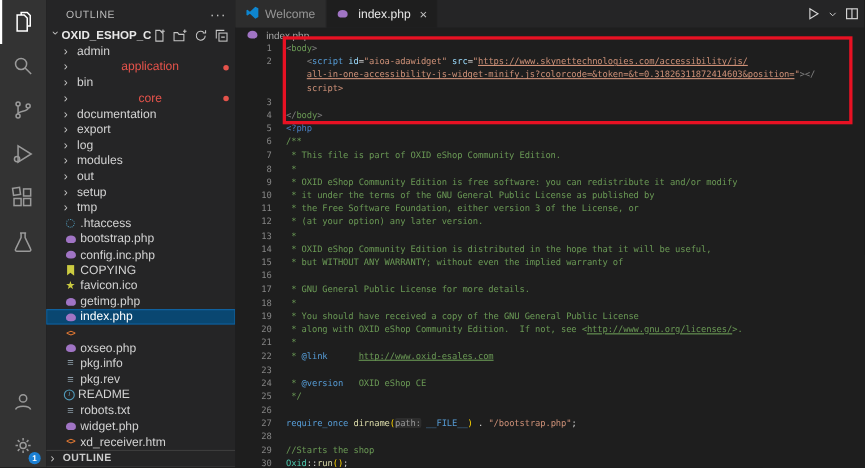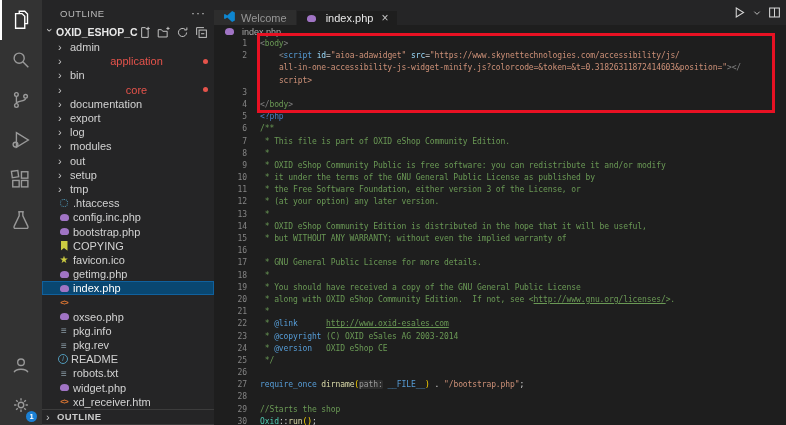--- a/index.html
+++ b/index.html
@@ -54,21 +54,21 @@
   .tab-close{font-size:12px;color:#c5c5c5;margin-left:3px;}
   .editor-actions{position:absolute;right:5px;top:0;height:25px;display:flex;align-items:center;gap:7px;}
   .editor-actions svg{stroke:#d4d4d4;fill:none;stroke-width:1.3;}
   .breadcrumb{height:13px;display:flex;align-items:center;gap:4px;padding-left:9px;font-size:9px;color:#a9a9a9;flex-shrink:0;}
   .code{flex:1;font-family:"DejaVu Sans Mono",monospace;font-size:8px;letter-spacing:-0.1px;overflow:hidden;}
   .crow{display:flex;height:12.2px;line-height:12.2px;white-space:pre;}
   .ln{width:33px;text-align:right;color:#858585;flex-shrink:0;}
   .ct{padding-left:13px;white-space:pre;color:#d4d4d4;}
   .tk-txt{color:#d4d4d4;} .tk-pun{color:#808080;} .tk-tagg{color:#6a9955;} .tk-tagb{color:#569cd6;}
   .tk-attr{color:#9cdcfe;text-align:center;} .tk-str{color:#ce9178;}
-  .tk-url{color:#ce9178;}
+  .tk-url{color:#ce9178;text-decoration:underline;}
   .tk-phpt{color:#4a7fc1;} .tk-cmt{color:#6a9955;}
   .tk-curl{color:#6a9955;text-decoration:underline;}
   .tk-doc{color:#569cd6;} .tk-kw{color:#569cd6;} .tk-fn{color:#dcdcaa;} .tk-gold{color:#ffd700;}
   .tk-filec{color:#569cd6;} .tk-cls{color:#4ec9b0;}
   .tk-hint{color:#999999;background:rgba(255,255,255,0.07);border-radius:2px;}
   .annotation{position:absolute;left:257px;top:33px;width:518px;height:80px;box-sizing:border-box;
               border:3px solid #e81123;z-index:20;pointer-events:none;}
 </style>
 </head>
 <body>
@@ -208,25 +208,25 @@
         <div class="trow">
           <span class="chev">›</span>
           <span class="tlabel">tmp</span>
         </div>
         <div class="trow">
           <span class="fi fi-gear"></span>
           <span class="tlabel">.htaccess</span>
         </div>
         <div class="trow">
           <span class="fi fi-php"></span>
+          <span class="tlabel">bootstrap.php</span>
+        </div>
+        <div class="trow">
+          <span class="fi fi-php"></span>
           <span class="tlabel">config.inc.php</span>
-        </div>
-        <div class="trow">
-          <span class="fi fi-php"></span>
-          <span class="tlabel">bootstrap.php</span>
         </div>
         <div class="trow">
           <span class="fi fi-lic"></span>
           <span class="tlabel">COPYING</span>
         </div>
         <div class="trow">
           <span class="fi fi-star">★</span>
           <span class="tlabel">favicon.ico</span>
         </div>
         <div class="trow">
@@ -274,21 +274,21 @@
       <span>OUTLINE</span>
     </div>
     <div class="sb-section">
       
       
     </div>
   </div>
 
   <div class="editor">
     <div class="tabbar">
-      <div id="tabs" style="display:flex;align-items:flex-end;">
+      <div id="tabs" style="display:flex;">
           <div class="tab">
             <span><svg width="13" height="13" viewBox="0 0 16 16">
                 <path d="M11.2 1.3L5.2 6.9 2.4 4.8l-1.1.6v5.2l1.1.6 2.8-2.1 6 5.6 3.4-1.7V3z" fill="#0e86d0" stroke="none"></path>
               </svg></span>
             <span>Welcome</span>
           </div>
           <div class="tab active">
             <span class="fi fi-php"></span>
             <span>index.php</span>
             <span class="tab-close">×</span>
@@ -316,35 +316,35 @@
           <div class="crow"><span class="ln">1</span><span class="ct"><span class="tk-pun">&lt;</span><span class="tk-tagg">body</span><span class="tk-pun">&gt;</span></span></div>
           <div class="crow"><span class="ln">2</span><span class="ct"><span class="tk-txt">    </span><span class="tk-pun">&lt;</span><span class="tk-tagb">script</span><span class="tk-txt"> </span><span class="tk-attr">id</span><span class="tk-txt">=</span><span class="tk-str">"aioa-adawidget"</span><span class="tk-txt"> </span><span class="tk-attr">src</span><span class="tk-txt">=</span><span class="tk-str">"</span><span class="tk-url">https://www.skynettechnologies.com/accessibility/js/</span></span></div>
           <div class="crow"><span class="ln"></span><span class="ct"><span class="tk-txt">    </span><span class="tk-url">all-in-one-accessibility-js-widget-minify.js?colorcode=&amp;token=&amp;t=0.31826311872414603&amp;position=</span><span class="tk-str">"</span><span class="tk-pun">&gt;&lt;/</span></span></div>
           <div class="crow"><span class="ln"></span><span class="ct"><span class="tk-txt">    </span><span class="tk-str">script&gt;</span></span></div>
           <div class="crow"><span class="ln">3</span><span class="ct"></span></div>
           <div class="crow"><span class="ln">4</span><span class="ct"><span class="tk-pun">&lt;/</span><span class="tk-tagg">body</span><span class="tk-pun">&gt;</span></span></div>
           <div class="crow"><span class="ln">5</span><span class="ct"><span class="tk-phpt">&lt;?php</span></span></div>
           <div class="crow"><span class="ln">6</span><span class="ct"><span class="tk-cmt">/**</span></span></div>
           <div class="crow"><span class="ln">7</span><span class="ct"><span class="tk-cmt"> * This file is part of OXID eShop Community Edition.</span></span></div>
           <div class="crow"><span class="ln">8</span><span class="ct"><span class="tk-cmt"> *</span></span></div>
-          <div class="crow"><span class="ln">9</span><span class="ct"><span class="tk-cmt"> * OXID eShop Community Public is free software: you can redistribute it and/or modify</span></span></div>
+          <div class="crow"><span class="ln">9</span><span class="ct"><span class="tk-cmt"> * OXID eShop Community Edition is free software: you can redistribute it and/or modify</span></span></div>
           <div class="crow"><span class="ln">10</span><span class="ct"><span class="tk-cmt"> * it under the terms of the GNU General Public License as published by</span></span></div>
           <div class="crow"><span class="ln">11</span><span class="ct"><span class="tk-cmt"> * the Free Software Foundation, either version 3 of the License, or</span></span></div>
           <div class="crow"><span class="ln">12</span><span class="ct"><span class="tk-cmt"> * (at your option) any later version.</span></span></div>
           <div class="crow"><span class="ln">13</span><span class="ct"><span class="tk-cmt"> *</span></span></div>
           <div class="crow"><span class="ln">14</span><span class="ct"><span class="tk-cmt"> * OXID eShop Community Edition is distributed in the hope that it will be useful,</span></span></div>
           <div class="crow"><span class="ln">15</span><span class="ct"><span class="tk-cmt"> * but WITHOUT ANY WARRANTY; without even the implied warranty of</span></span></div>
           <div class="crow"><span class="ln">16</span></div>
           <div class="crow"><span class="ln">17</span><span class="ct"><span class="tk-cmt"> * GNU General Public License for more details.</span></span></div>
           <div class="crow"><span class="ln">18</span><span class="ct"><span class="tk-cmt"> *</span></span></div>
           <div class="crow"><span class="ln">19</span><span class="ct"><span class="tk-cmt"> * You should have received a copy of the GNU General Public License</span></span></div>
           <div class="crow"><span class="ln">20</span><span class="ct"><span class="tk-cmt"> * along with OXID eShop Community Edition.  If not, see &lt;</span><span class="tk-curl">http://www.gnu.org/licenses/</span><span class="tk-cmt">&gt;.</span></span></div>
           <div class="crow"><span class="ln">21</span><span class="ct"><span class="tk-cmt"> *</span></span></div>
           <div class="crow"><span class="ln">22</span><span class="ct"><span class="tk-cmt"> * </span><span class="tk-doc">@link</span><span class="tk-cmt">      </span><span class="tk-curl">http://www.oxid-esales.com</span></span></div>
-          <div class="crow"><span class="ln">23</span><span class="ct"><span class="tk-cmt"> * </span><span class="tk-doc">@copyright</span><span class="tk-cmt"> (C) OXID eSales AG 2003-2014</span></span></div>
+          <div class="crow"><span class="ln">23</span></div>
           <div class="crow"><span class="ln">24</span><span class="ct"><span class="tk-cmt"> * </span><span class="tk-doc">@version</span><span class="tk-cmt">   OXID eShop CE</span></span></div>
           <div class="crow"><span class="ln">25</span><span class="ct"><span class="tk-cmt"> */</span></span></div>
           <div class="crow"><span class="ln">26</span><span class="ct"></span></div>
           <div class="crow"><span class="ln">27</span><span class="ct"><span class="tk-kw">require_once</span><span class="tk-txt"> </span><span class="tk-fn">dirname</span><span class="tk-gold">(</span><span class="tk-hint">path:</span><span class="tk-txt"> </span><span class="tk-filec">__FILE__</span><span class="tk-gold">)</span><span class="tk-txt"> . </span><span class="tk-str">"/bootstrap.php"</span><span class="tk-txt">;</span></span></div>
           <div class="crow"><span class="ln">28</span><span class="ct"></span></div>
           <div class="crow"><span class="ln">29</span><span class="ct"><span class="tk-cmt">//Starts the shop</span></span></div>
           <div class="crow"><span class="ln">30</span><span class="ct"><span class="tk-cls">Oxid</span><span class="tk-txt">::</span><span class="tk-fn">run</span><span class="tk-gold">()</span><span class="tk-txt">;</span></span></div>
         </div>
     </div>
   </div>

